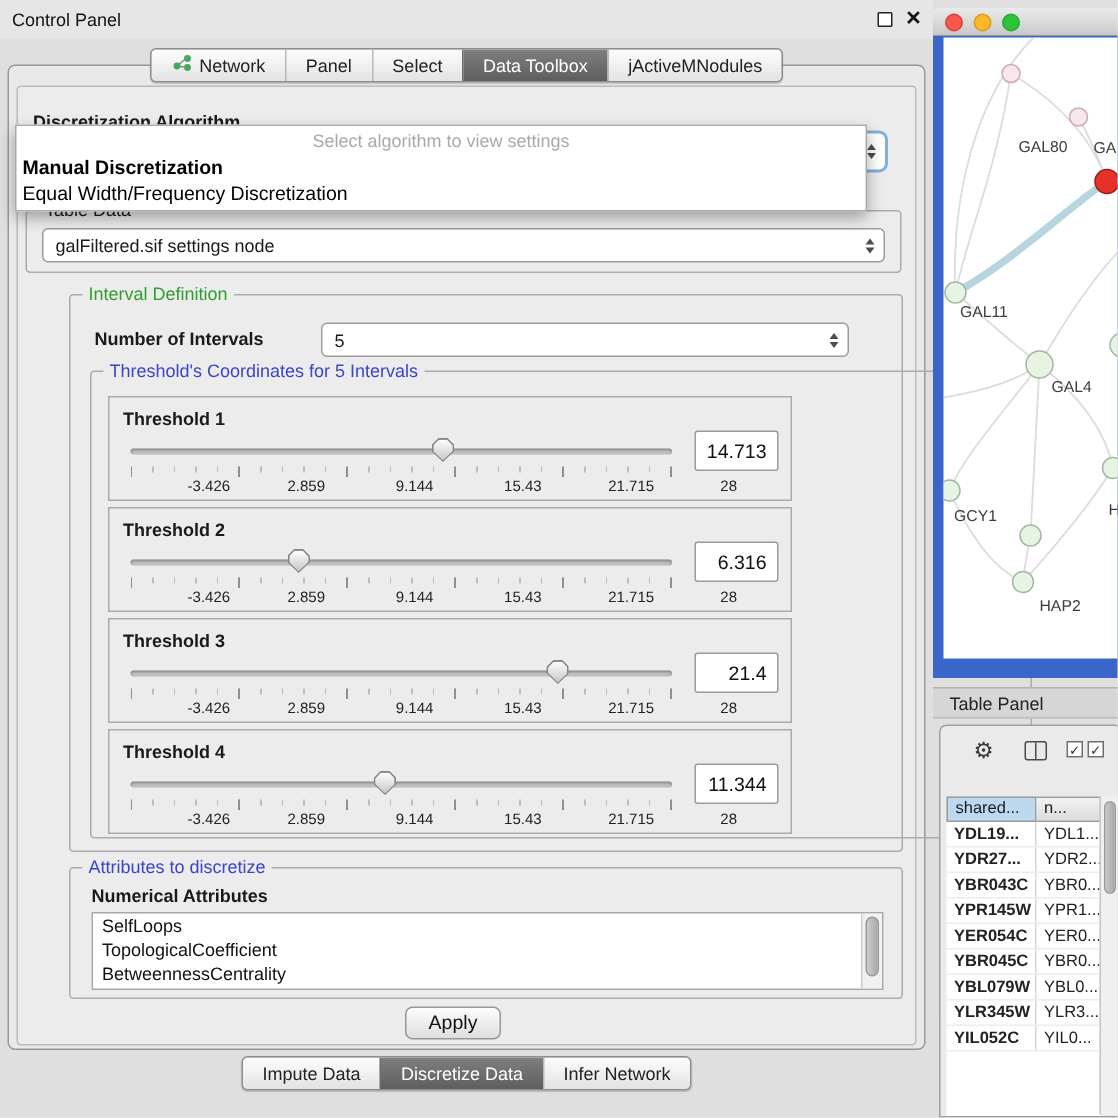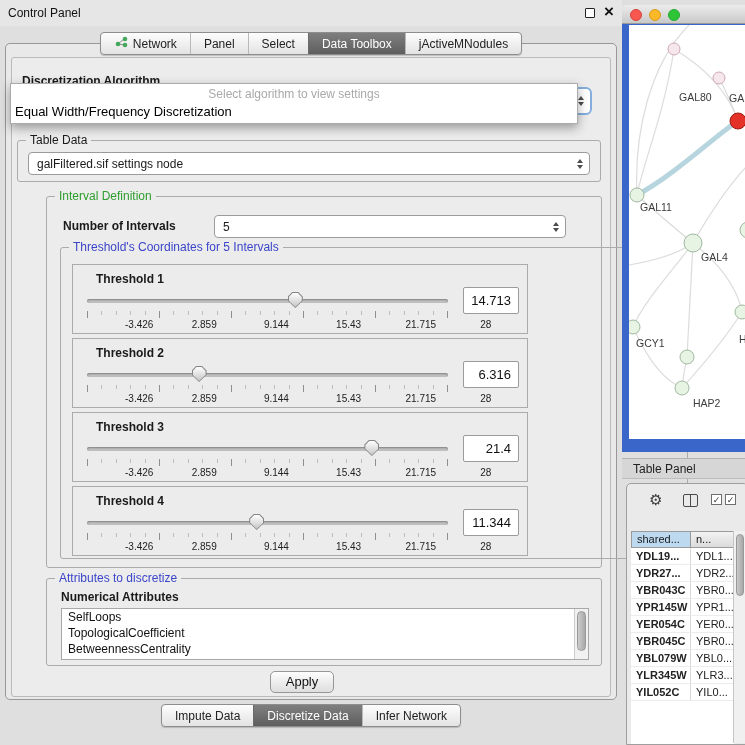--- a/index.html
+++ b/index.html
@@ -58,21 +58,21 @@
   .g-tabledata { left:17px; top:140px; width:584px; height:42px; }
   .td-combo { left:10px; top:11px; width:562px; height:23px; }
 
   .g-interval { left:46px; top:196px; width:556px; height:372px; }
   .num-label { left:16px; top:22px; font-weight:bold; }
   .num-combo { left:167px; top:18px; width:352px; height:23px; }
 
   .g-thresh { left:13px; top:50px; width:628px; height:312px; }
 
   .tbox { position:absolute; left:11px; width:456px; height:70px; border:1px solid #ababab; background:#ececec; }
-  .tlabel { position:absolute; left:9px; top:7px; font-weight:bold;margin-left:14px; }
+  .tlabel { position:absolute; left:9px; top:7px; font-weight:bold; }
   .slider { position:absolute; left:14px; top:27px; width:360px; height:18px; }
   .track { position:absolute; left:0; right:-1px; top:7px; height:4px; background:#c2c2c2; border-radius:2px;
            box-shadow:inset 0 1px 2px rgba(0,0,0,.35); }
   .handle { position:absolute; top:0; width:15px; height:16px; background:#858585;
             clip-path:polygon(30% 0,70% 0,100% 28%,100% 55%,50% 100%,0 55%,0 28%); }
   .handle::after { content:""; position:absolute; inset:1px; background:linear-gradient(#fefefe,#c6c6c6);
                    clip-path:polygon(30% 0,70% 0,100% 28%,100% 55%,50% 100%,0 55%,0 28%); }
   .ticks { position:absolute; left:14px; top:46px; width:361px; height:7px;
            background-image:
              repeating-linear-gradient(90deg,#8f8f8f 0 1px,transparent 1px 72px),
@@ -181,20 +181,21 @@
 <div class="abs algo-label">Discretization Algorithm</div>
 <div class="combo algo-combo">
   <span class="combo-arrows">
       <i class="up"></i>
       <i class="down"></i>
     </span>
 </div>
 
 <div class="abs popup">
   <div class="ph">Select algorithm to view settings</div>
+  <div class="opt b">Manual Discretization</div>
   <div class="opt">Equal Width/Frequency Discretization</div>
 </div>
 
 <div class="group g-tabledata">
   <span class="legend">Table Data</span>
   <div class="combo td-combo">
     <span class="ctext">galFiltered.sif settings node</span>
     <span class="combo-arrows">
         <i class="up"></i>
         <i class="down"></i>

